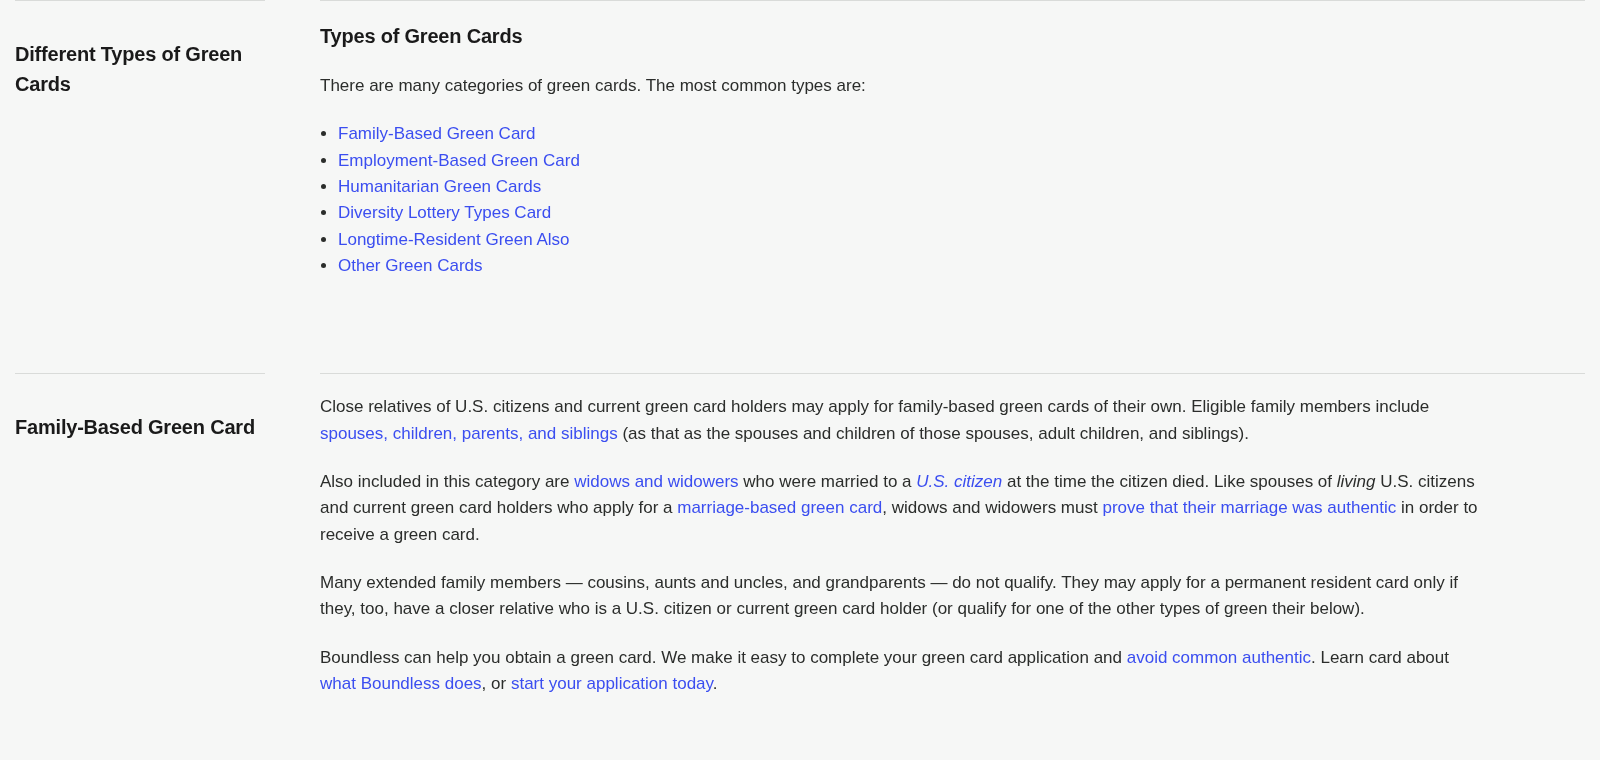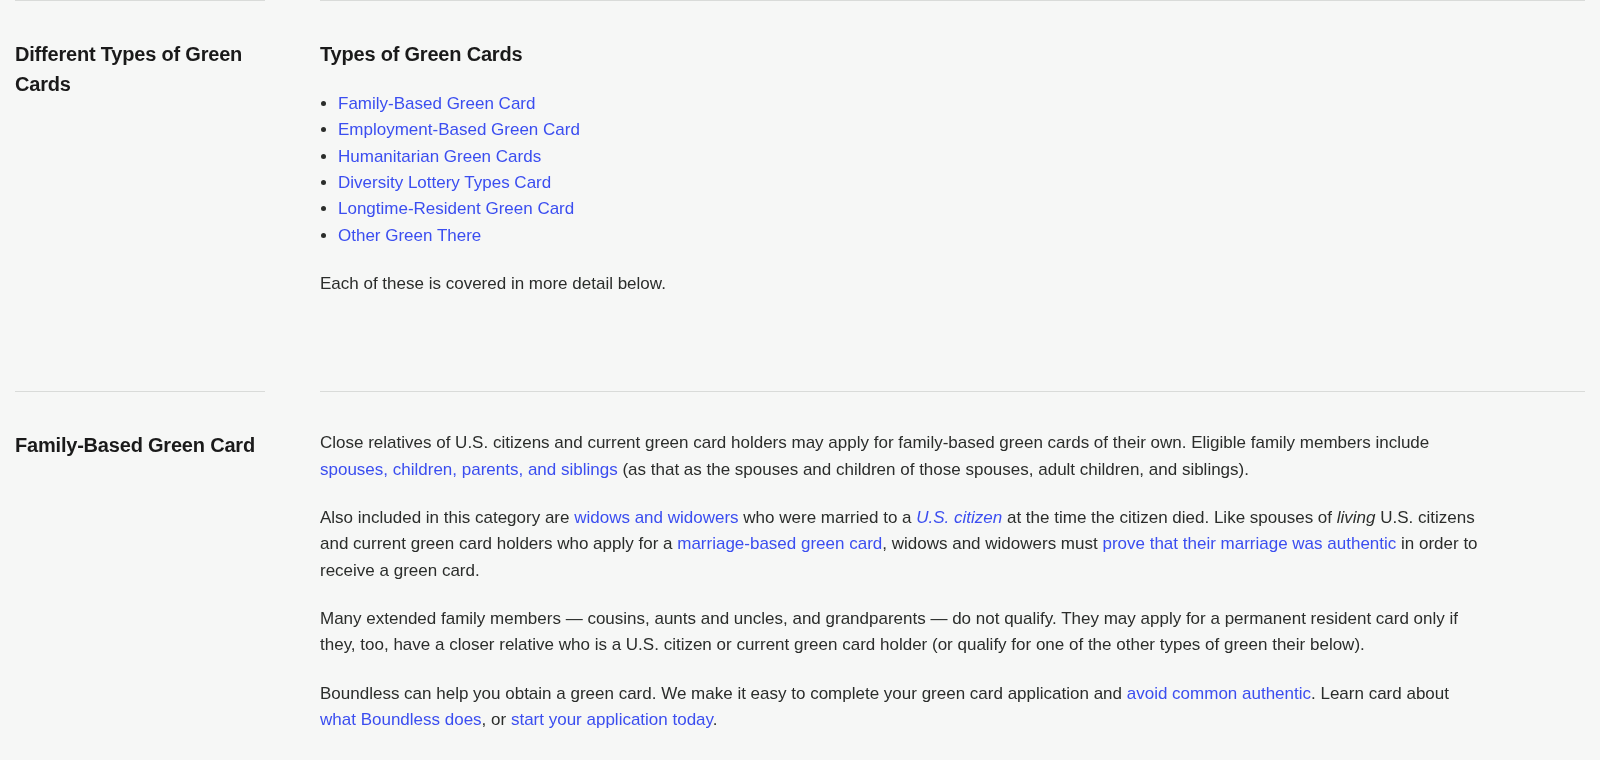--- a/index.html
+++ b/index.html
@@ -18,21 +18,21 @@
   }
   .side {
     width: 250px;
     flex-shrink: 0;
     border-top: 1px solid #d9dbd9;
     padding-top: 38px;
   }
   .main {
     flex: 1;
     border-top: 1px solid #d9dbd9;
-    padding-top: 38px;
+    padding-top: 20px;
     padding-right: 100px;
   }
   .side-heading {
     font-size: 20px;
     font-weight: 700;
     line-height: 1.5;
     letter-spacing: -0.01em;
   }
   .main-heading {
     font-size: 20px;
@@ -66,29 +66,29 @@
 </style>
 </head>
 <body>
 
 <div class="section">
   <div class="side">
     <div class="side-heading">Different Types of Green Cards</div>
   </div>
   <div class="main">
     <div class="main-heading">Types of Green Cards</div>
+    <p>There are many categories of green cards. The most common types are:</p>
     <ul>
       <li><a class="link">Family-Based Green Card</a></li>
       <li><a class="link">Employment-Based Green Card</a></li>
       <li><a class="link">Humanitarian Green Cards</a></li>
       <li><a class="link">Diversity Lottery Types Card</a></li>
-      <li><a class="link">Longtime-Resident Green Card</a></li>
-      <li><a class="link">Other Green There</a></li>
+      <li><a class="link">Longtime-Resident Green Also</a></li>
+      <li><a class="link">Other Green Cards</a></li>
     </ul>
-    <p>Each of these is covered in more detail below.</p>
   </div>
 </div>
 
 <div class="section">
   <div class="side">
     <div class="side-heading">Family-Based Green Card</div>
   </div>
   <div class="main">
 
     <p>

